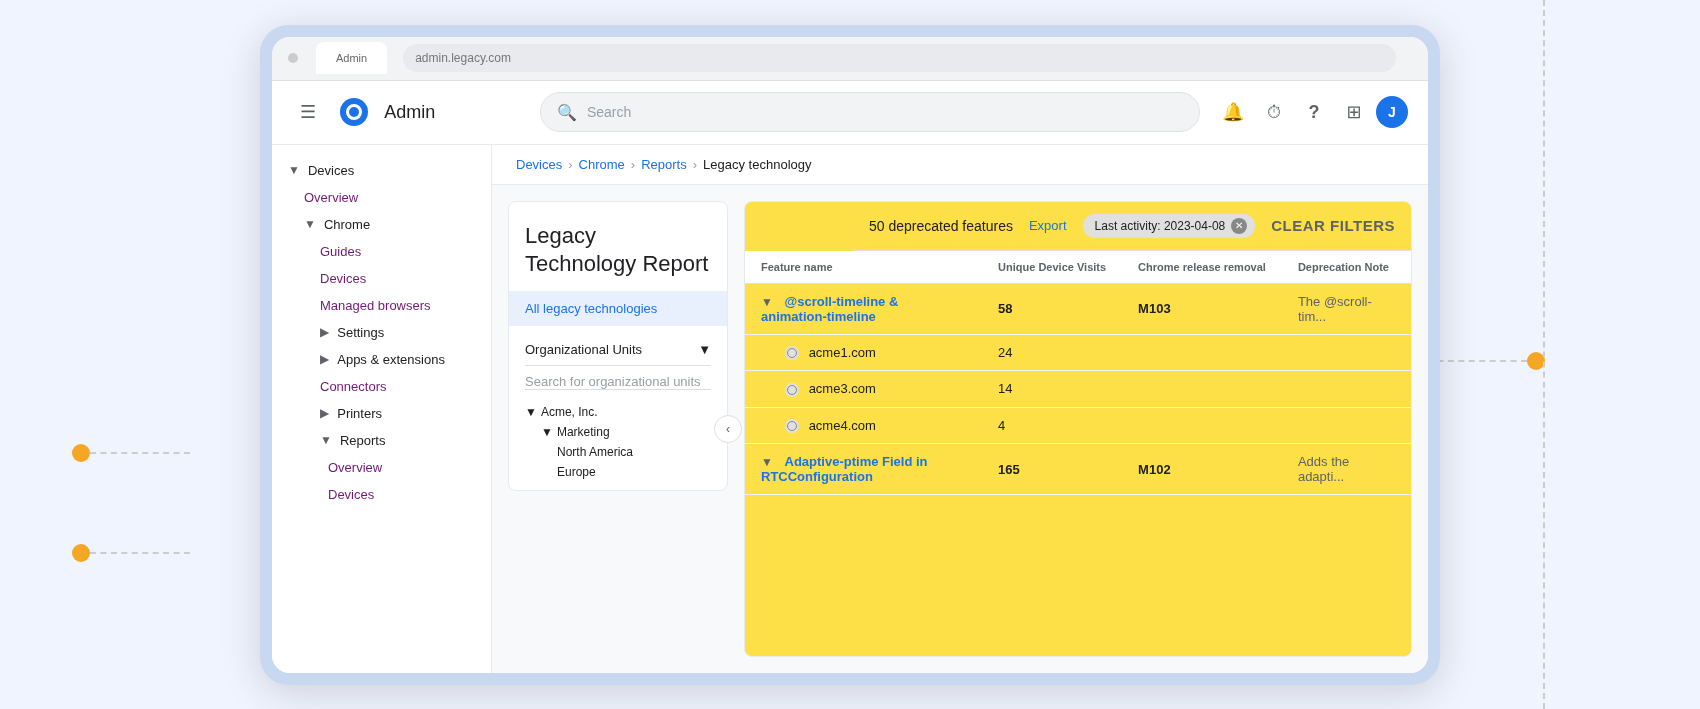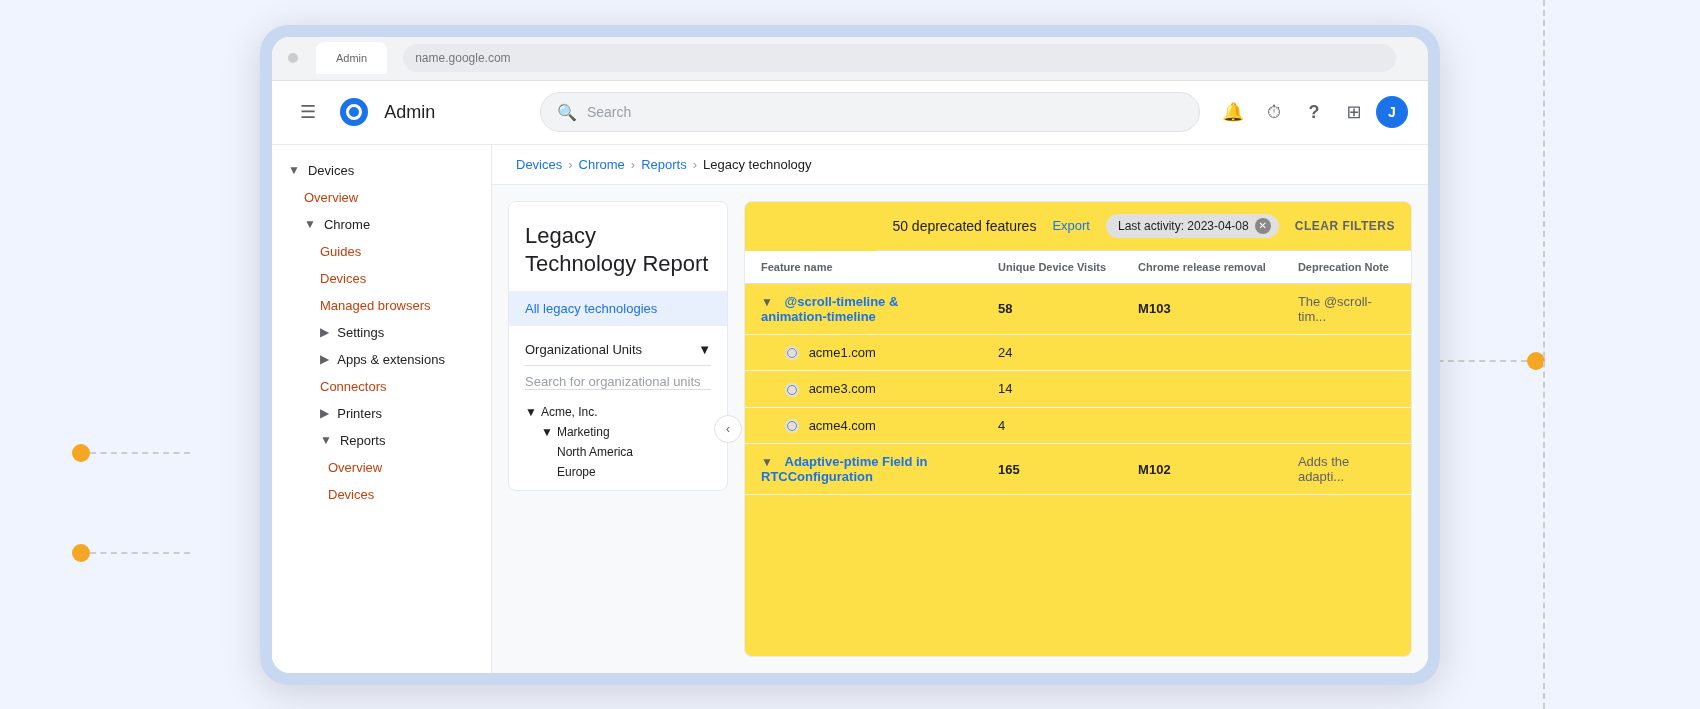--- a/index.html
+++ b/index.html
@@ -228,21 +228,21 @@
       background: #fff;
       border-right: 1px solid #e8eaed;
       overflow-y: auto;
       flex-shrink: 0;
       padding: 12px 0;
       font-size: 13px;
     }
     .sidebar-item {
       padding: 6px 16px;
       cursor: pointer;
-      color: #c2410c;
+      color: #701a75;
       display: flex;
       align-items: center;
       gap: 8px;
       border-radius: 0 20px 20px 0;
       margin-right: 12px;
     }
     .sidebar-section-header {
       padding: 6px 16px;
       font-size: 13px;
       font-weight: 500;
@@ -420,21 +420,21 @@
       background: #888;
       color: #fff;
       display: flex;
       align-items: center;
       justify-content: center;
       font-size: 10px;
       cursor: pointer;
     }
     .clear-filters-btn {
       margin-left: auto;
-      font-size: 12px;
+      font-size: 15px;
       font-weight: 600;
       color: #5f6368;
       background: none;
       border: none;
       cursor: pointer;
       letter-spacing: 0.5px;
     }
 
     
     .data-table {
@@ -505,21 +505,21 @@
 
 <div class="laptop">
   <div class="laptop-screen">
 
     <div class="browser-topbar">
       <div class="browser-dot"></div>
       <div class="browser-tab">
         <span style="font-size:11px;color:#666;">Admin</span>
       </div>
       <div class="browser-addressbar">
-        <span>name.google.com</span>
+        <span>admin.legacy.com</span>
       </div>
     </div>
 
     <div class="app-header">
       <div class="hamburger-icon">☰</div>
       <div class="app-logo">
         <div class="app-logo-inner"></div>
       </div>
       <span class="app-title">Admin</span>
       <div class="search-bar">

